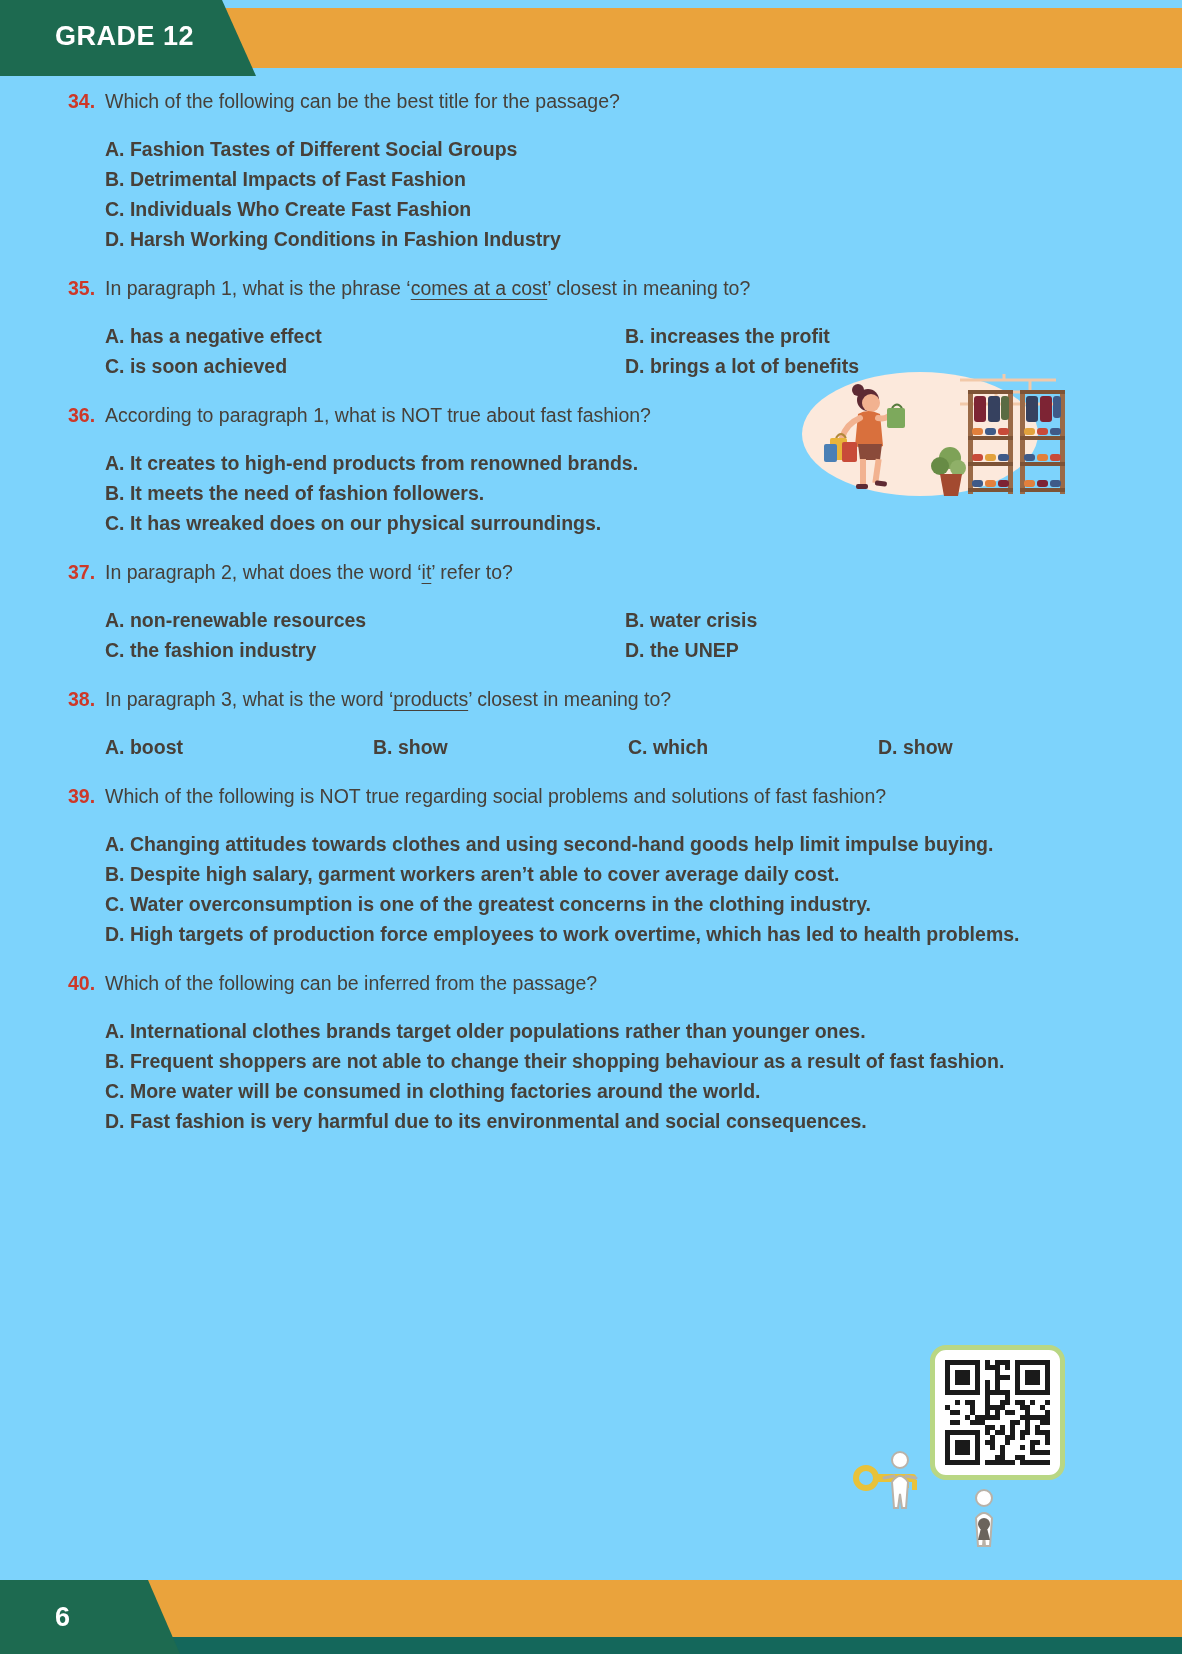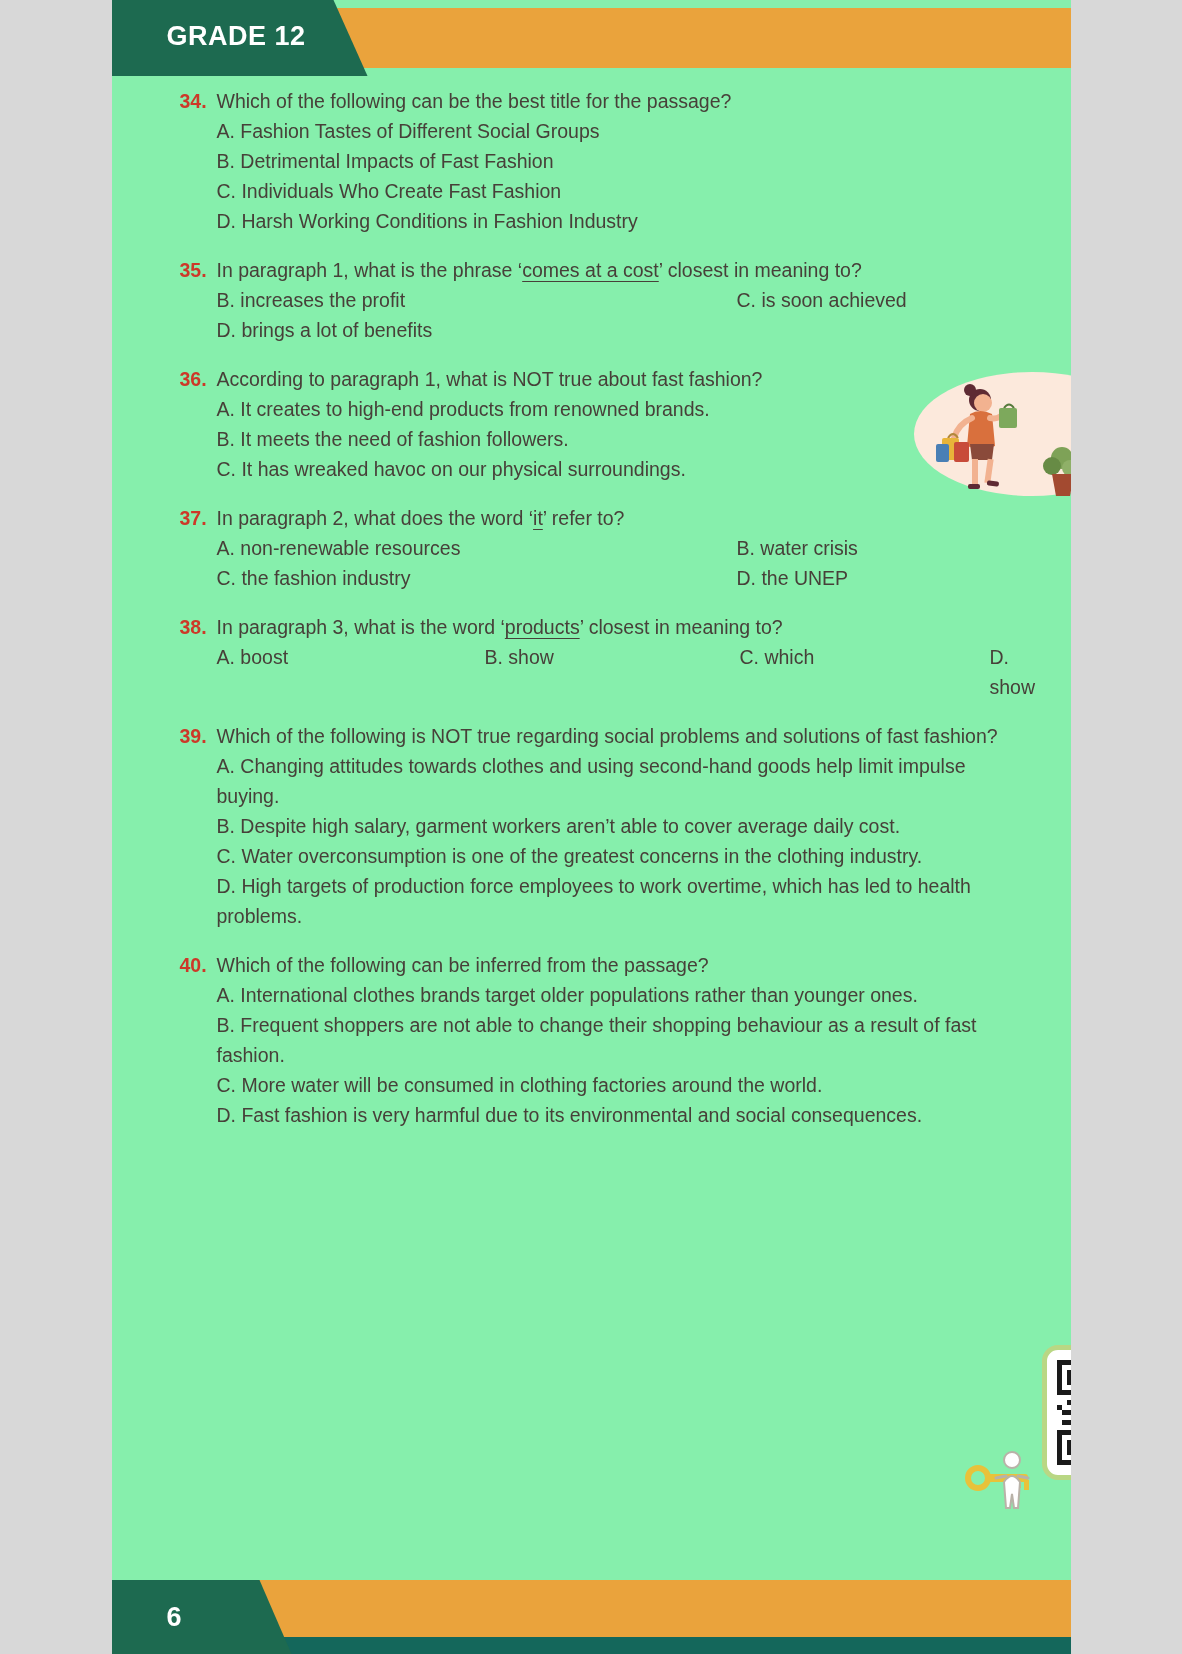--- a/index.html
+++ b/index.html
@@ -1,37 +1,37 @@
 <!DOCTYPE html>
 <html><head>
 <meta charset="utf-8">
 <style>
   html,body { margin:0; padding:0; background:#d8d8d8; }
   .page {
-    position:relative; width:959px; height:1654px; margin:0 auto;
-    background:#86efac; overflow:hidden;
+    position:relative; width:1182px; height:1654px; margin:0 auto;
+    background:#7dd3fc; overflow:hidden;
     font-family:"Liberation Sans", sans-serif; color:#474039;
   }
   
   .top-orange { position:absolute; top:8px; left:0; right:0; height:60px; background:#eaa33c; }
   .green-banner {
     position:absolute; top:0; left:0; width:256px; height:76px; background:#1d6a50;
     clip-path:polygon(0 0, 222px 0, 256px 76px, 0 76px);
     display:flex; align-items:center;
   }
   .green-banner .banner-label { color:#ffffff; font-weight:bold; font-size:27px; letter-spacing:0.5px; margin-left:55px; margin-top:-4px; }
 
   
   .content { position:absolute; top:86px; left:68px; right:48px; }
   .question { margin-bottom:19px; }
   .q-head { display:flex; align-items:flex-start; }
   .q-num { color:#cd3828; font-weight:bold; flex:none; width:37px; font-size:19.5px; line-height:30px; }
   .q-text { font-size:19.5px; line-height:30px; }
   .u { text-decoration:underline; text-underline-offset:4px; }
-  .options { margin-left:37px; margin-top:0; }
+  .options { margin-left:37px; margin-top:18px;font-weight:bold; }
   .options .opt { font-size:19.5px; line-height:30px; }
   .options.two-col { display:grid; grid-template-columns:520px 1fr; }
   .options.four-col { display:grid; grid-template-columns:268px 255px 250px 1fr; }
 
   
   .shopping-illo { position:absolute; top:366px; left:772px; width:296px; height:138px; }
 
   
   .qr-frame {
     position:absolute; left:930px; top:1345px; width:135px; height:135px;
@@ -76,35 +76,36 @@
         <div class="opt">D. Harsh Working Conditions in Fashion Industry</div>
       </div>
     </section>
 
     <section class="question">
       <div class="q-head">
         <span class="q-num">35.</span>
         <span class="q-text"><span>In paragraph 1, what is the phrase ‘</span><span class="u">comes at a cost</span><span>’ closest in meaning to?</span></span>
       </div>
       <div class="options two-col">
+        <div class="opt">A. has a negative effect</div>
         <div class="opt">B. increases the profit</div>
         <div class="opt">C. is soon achieved</div>
         <div class="opt">D. brings a lot of benefits</div>
       </div>
     </section>
 
     <section class="question">
       <div class="q-head">
         <span class="q-num">36.</span>
         <span class="q-text">According to paragraph 1, what is NOT true about fast fashion?</span>
       </div>
       <div class="options">
         <div class="opt">A. It creates to high-end products from renowned brands.</div>
         <div class="opt">B. It meets the need of fashion followers.</div>
-        <div class="opt">C. It has wreaked havoc on our physical surroundings.</div>
+        <div class="opt">C. It has wreaked does on our physical surroundings.</div>
       </div>
     </section>
 
     <section class="question">
       <div class="q-head">
         <span class="q-num">37.</span>
         <span class="q-text"><span>In paragraph 2, what does the word ‘</span><span class="u">it</span><span>’ refer to?</span></span>
       </div>
       <div class="options two-col">
         <div class="opt">A. non-renewable resources</div>

